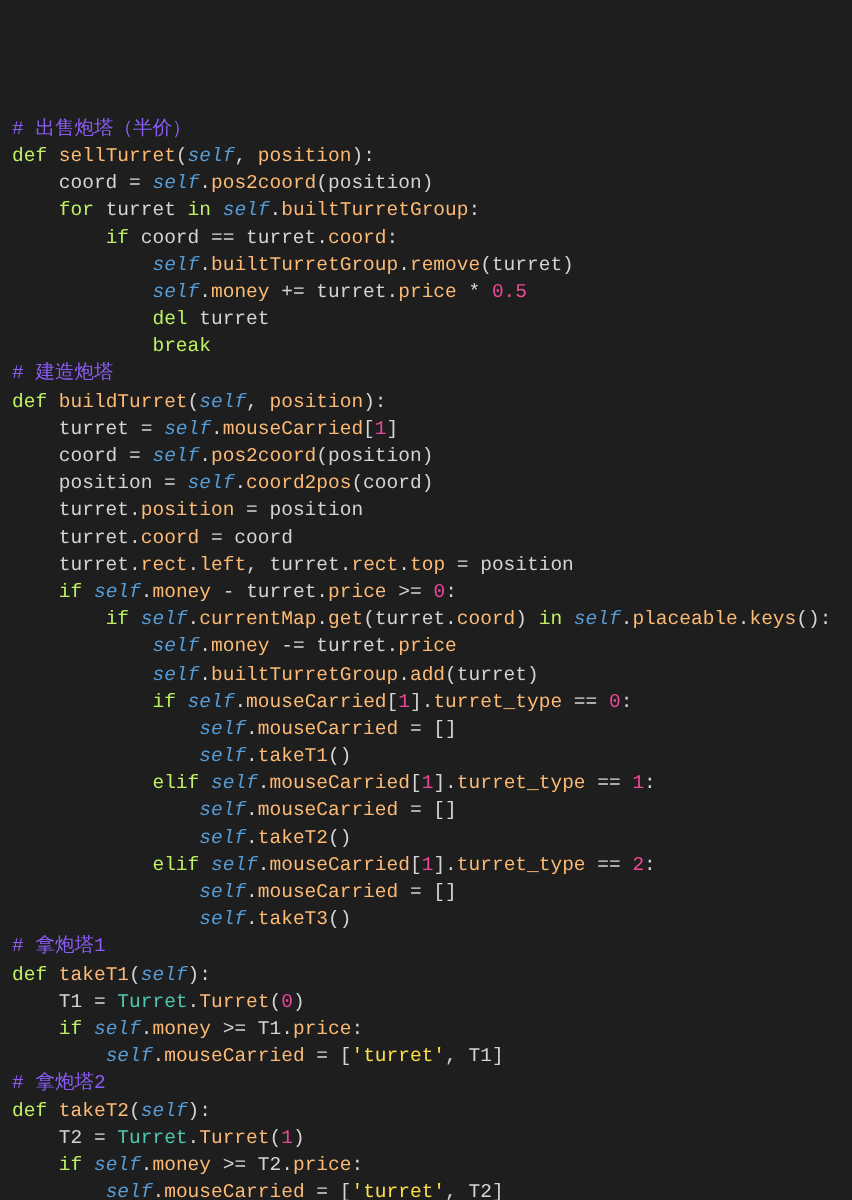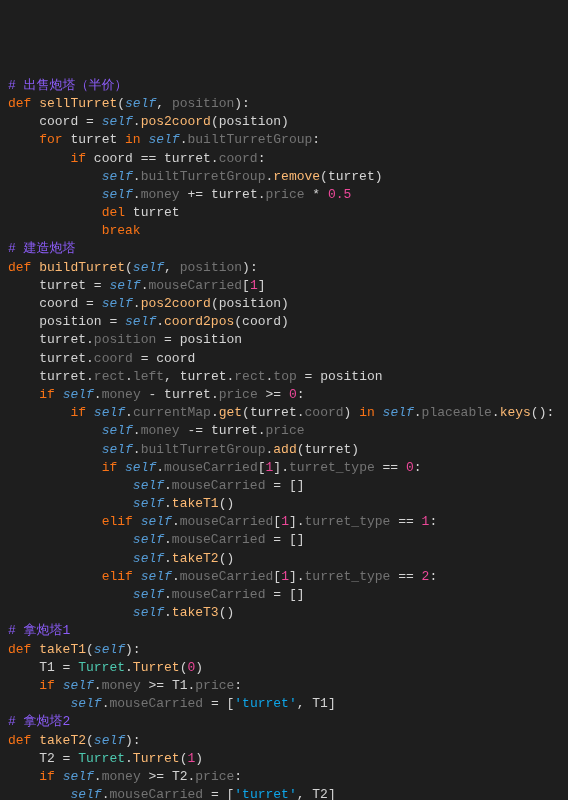--- a/index.html
+++ b/index.html
@@ -10,26 +10,26 @@
     line-height: 1.4;
     color: #d4d4d4;
     padding: 4px 8px;
     white-space: pre;
     overflow: hidden;
     width: 568px;
     height: 800px;
   }
   .line { display: block; }
   .cm  { color: #8b5cf6; } 
-  .kw  { color: #f97316; } 
+  .kw  { color: #bef264; } 
   .sf  { color: #569cd6; font-style: italic; text-align: right; } 
   .fn  { color: #fdba74; } 
-  .pr  { color: #737373; } 
+  .pr  { color: #fdba74; } 
   .nm  { color: #ec4899; } 
-  .st  { color: #0ea5e9; } 
+  .st  { color: #fde047; } 
   .cl  { color: #4ec9b0; } 
 </style>
 </head>
 <body>
 
 
 
 <div id="code"><div class="line cm"># 出售炮塔（半价）</div><div class="line "><span class="kw">def</span> <span class="fn">sellTurret</span>(<span class="sf">self</span>, <span class="pr">position</span>):</div><div class="line ">    coord = <span class="sf">self</span>.<span class="fn">pos2coord</span>(position)</div><div class="line ">    <span class="kw">for</span> turret <span class="kw">in</span> <span class="sf">self</span>.<span class="pr">builtTurretGroup</span>:</div><div class="line ">        <span class="kw">if</span> coord == turret.<span class="pr">coord</span>:</div><div class="line ">            <span class="sf">self</span>.<span class="pr">builtTurretGroup</span>.<span class="fn">remove</span>(turret)</div><div class="line ">            <span class="sf">self</span>.<span class="pr">money</span> += turret.<span class="pr">price</span> * <span class="nm">0.5</span></div><div class="line ">            <span class="kw">del</span> turret</div><div class="line ">            <span class="kw">break</span></div><div class="line cm"># 建造炮塔</div><div class="line "><span class="kw">def</span> <span class="fn">buildTurret</span>(<span class="sf">self</span>, <span class="pr">position</span>):</div><div class="line ">    turret = <span class="sf">self</span>.<span class="pr">mouseCarried</span>[<span class="nm">1</span>]</div><div class="line ">    coord = <span class="sf">self</span>.<span class="fn">pos2coord</span>(position)</div><div class="line ">    position = <span class="sf">self</span>.<span class="fn">coord2pos</span>(coord)</div><div class="line ">    turret.<span class="pr">position</span> = position</div><div class="line ">    turret.<span class="pr">coord</span> = coord</div><div class="line ">    turret.<span class="pr">rect</span>.<span class="pr">left</span>, turret.<span class="pr">rect</span>.<span class="pr">top</span> = position</div><div class="line ">    <span class="kw">if</span> <span class="sf">self</span>.<span class="pr">money</span> - turret.<span class="pr">price</span> &gt;= <span class="nm">0</span>:</div><div class="line ">        <span class="kw">if</span> <span class="sf">self</span>.<span class="pr">currentMap</span>.<span class="fn">get</span>(turret.<span class="pr">coord</span>) <span class="kw">in</span> <span class="sf">self</span>.<span class="pr">placeable</span>.<span class="fn">keys</span>():</div><div class="line ">            <span class="sf">self</span>.<span class="pr">money</span> -= turret.<span class="pr">price</span></div><div class="line ">            <span class="sf">self</span>.<span class="pr">builtTurretGroup</span>.<span class="fn">add</span>(turret)</div><div class="line ">            <span class="kw">if</span> <span class="sf">self</span>.<span class="pr">mouseCarried</span>[<span class="nm">1</span>].<span class="pr">turret_type</span> == <span class="nm">0</span>:</div><div class="line ">                <span class="sf">self</span>.<span class="pr">mouseCarried</span> = []</div><div class="line ">                <span class="sf">self</span>.<span class="fn">takeT1</span>()</div><div class="line ">            <span class="kw">elif</span> <span class="sf">self</span>.<span class="pr">mouseCarried</span>[<span class="nm">1</span>].<span class="pr">turret_type</span> == <span class="nm">1</span>:</div><div class="line ">                <span class="sf">self</span>.<span class="pr">mouseCarried</span> = []</div><div class="line ">                <span class="sf">self</span>.<span class="fn">takeT2</span>()</div><div class="line ">            <span class="kw">elif</span> <span class="sf">self</span>.<span class="pr">mouseCarried</span>[<span class="nm">1</span>].<span class="pr">turret_type</span> == <span class="nm">2</span>:</div><div class="line ">                <span class="sf">self</span>.<span class="pr">mouseCarried</span> = []</div><div class="line ">                <span class="sf">self</span>.<span class="fn">takeT3</span>()</div><div class="line cm"># 拿炮塔1</div><div class="line "><span class="kw">def</span> <span class="fn">takeT1</span>(<span class="sf">self</span>):</div><div class="line ">    T1 = <span class="cl">Turret</span>.<span class="fn">Turret</span>(<span class="nm">0</span>)</div><div class="line ">    <span class="kw">if</span> <span class="sf">self</span>.<span class="pr">money</span> &gt;= T1.<span class="pr">price</span>:</div><div class="line ">        <span class="sf">self</span>.<span class="pr">mouseCarried</span> = [<span class="st">'turret'</span>, T1]</div><div class="line cm"># 拿炮塔2</div><div class="line "><span class="kw">def</span> <span class="fn">takeT2</span>(<span class="sf">self</span>):</div><div class="line ">    T2 = <span class="cl">Turret</span>.<span class="fn">Turret</span>(<span class="nm">1</span>)</div><div class="line ">    <span class="kw">if</span> <span class="sf">self</span>.<span class="pr">money</span> &gt;= T2.<span class="pr">price</span>:</div><div class="line ">        <span class="sf">self</span>.<span class="pr">mouseCarried</span> = [<span class="st">'turret'</span>, T2]</div></div>
 
 

